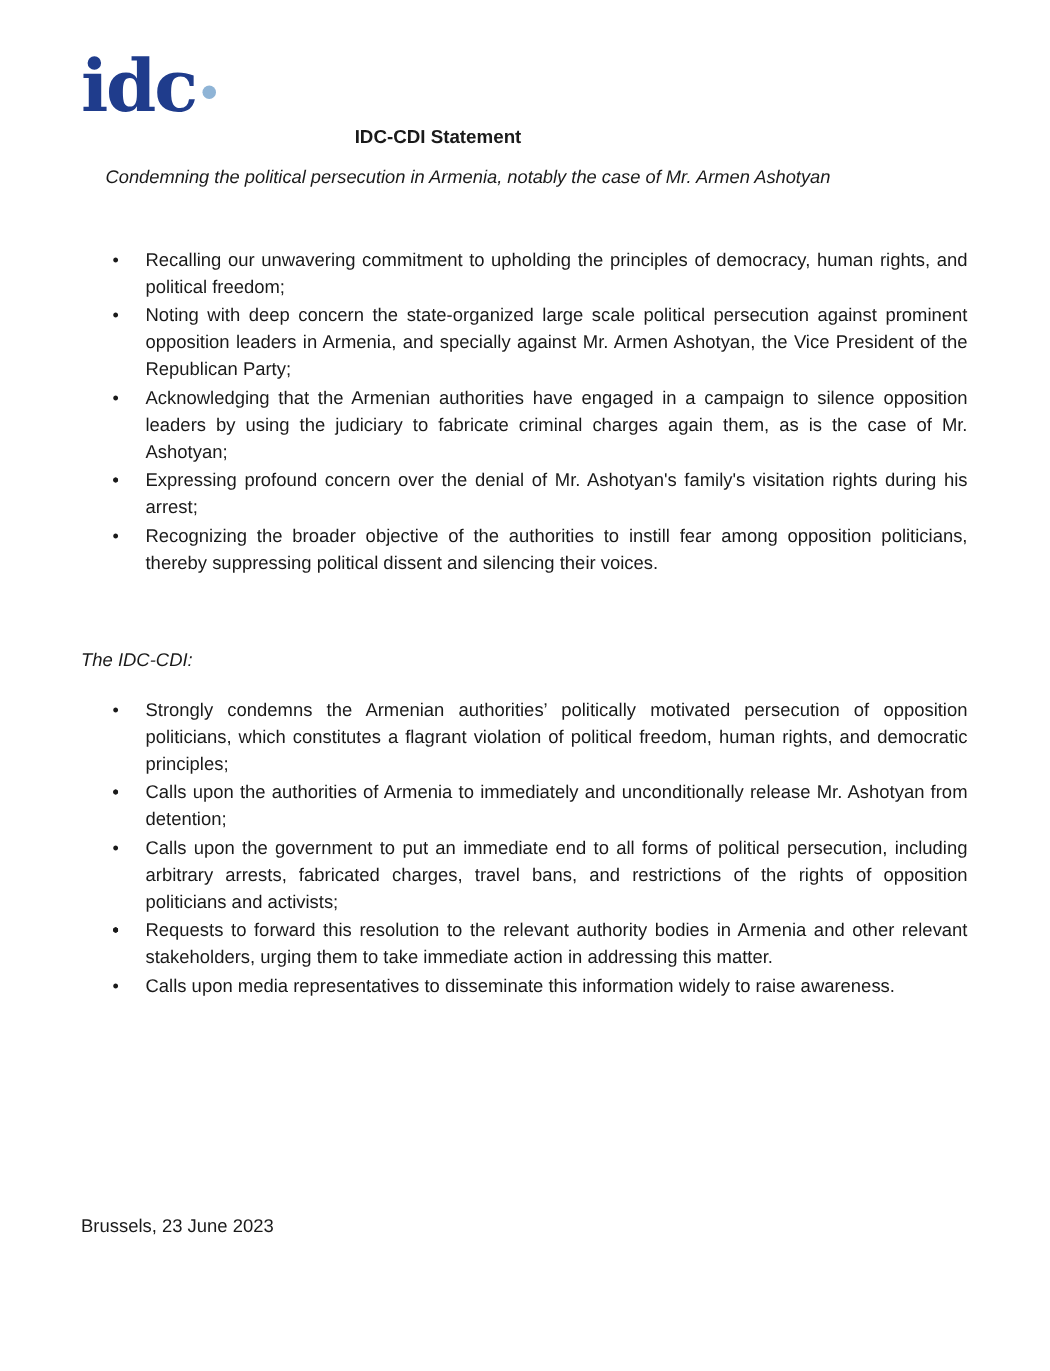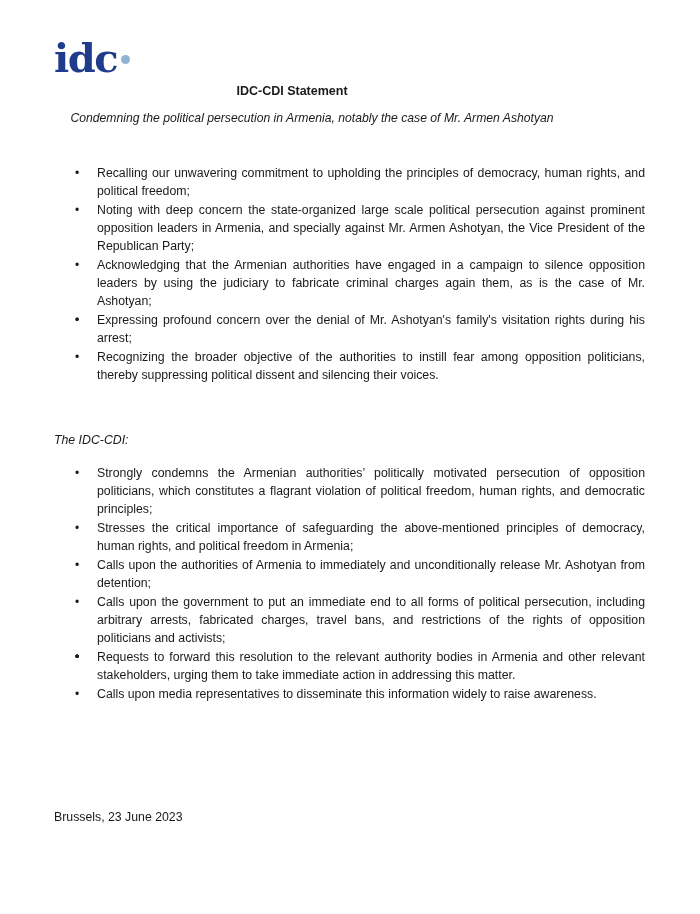--- a/index.html
+++ b/index.html
@@ -23,21 +23,21 @@
     }
     .logo {
       position: absolute;
       left: 54px;
       top: 36px;
       height: 44px;
       display: flex;
       align-items: baseline;
       font-family: "DejaVu Serif", "Liberation Serif", serif;
       font-weight: bold;
-      font-size: 40px;
+      font-size: 48px;
       letter-spacing: -1.5px;
       color: #1f3c8c;
       line-height: 44px;
     }
     .logo .dot {
       display: inline-block;
       width: 9px;
       height: 9px;
       border-radius: 50%;
       background: #8fb4d6;
@@ -127,21 +127,21 @@
     <li><span class="bullet">•</span><span>Acknowledging that the Armenian authorities have engaged in a campaign to silence opposition leaders by using the judiciary to fabricate criminal charges again them, as is the case of Mr. Ashotyan;</span></li>
     <li><span class="bullet">•</span></li>
     <li><span class="bullet">•</span><span>Expressing profound concern over the denial of Mr. Ashotyan's family's visitation rights during his arrest;</span></li>
     <li><span class="bullet">•</span><span>Recognizing the broader objective of the authorities to instill fear among opposition politicians, thereby suppressing political dissent and silencing their voices.</span></li>
   </ul>
 
   <div class="section-label">The IDC-CDI:</div>
 
   <ul class="list list-b">
     <li><span class="bullet">•</span><span>Strongly condemns the Armenian authorities’ politically motivated persecution of opposition politicians, which constitutes a flagrant violation of political freedom, human rights, and democratic principles;</span></li>
-    <li><span class="bullet">•</span><span>Stresses the critical importance of safeguarding the above-mentioned principles of democracy, human rights, and political freedom in Armenia;</span></li>
+    <li><span class="bullet">•</span></li>
     <li><span class="bullet">•</span><span>Calls upon the authorities of Armenia to immediately and unconditionally release Mr. Ashotyan from detention;</span></li>
     <li><span class="bullet">•</span><span>Calls upon the government to put an immediate end to all forms of political persecution, including arbitrary arrests, fabricated charges, travel bans, and restrictions of the rights of opposition politicians and activists;</span></li>
     <li><span class="bullet">•</span></li>
     <li><span class="bullet">•</span></li>
     <li><span class="bullet">•</span></li>
     <li><span class="bullet">•</span><span>Requests to forward this resolution to the relevant authority bodies in Armenia and other relevant stakeholders, urging them to take immediate action in addressing this matter.</span></li>
     <li><span class="bullet">•</span><span>Calls upon media representatives to disseminate this information widely to raise awareness.</span></li>
   </ul>
 
   <div class="signoff">Brussels, 23 June 2023</div>

